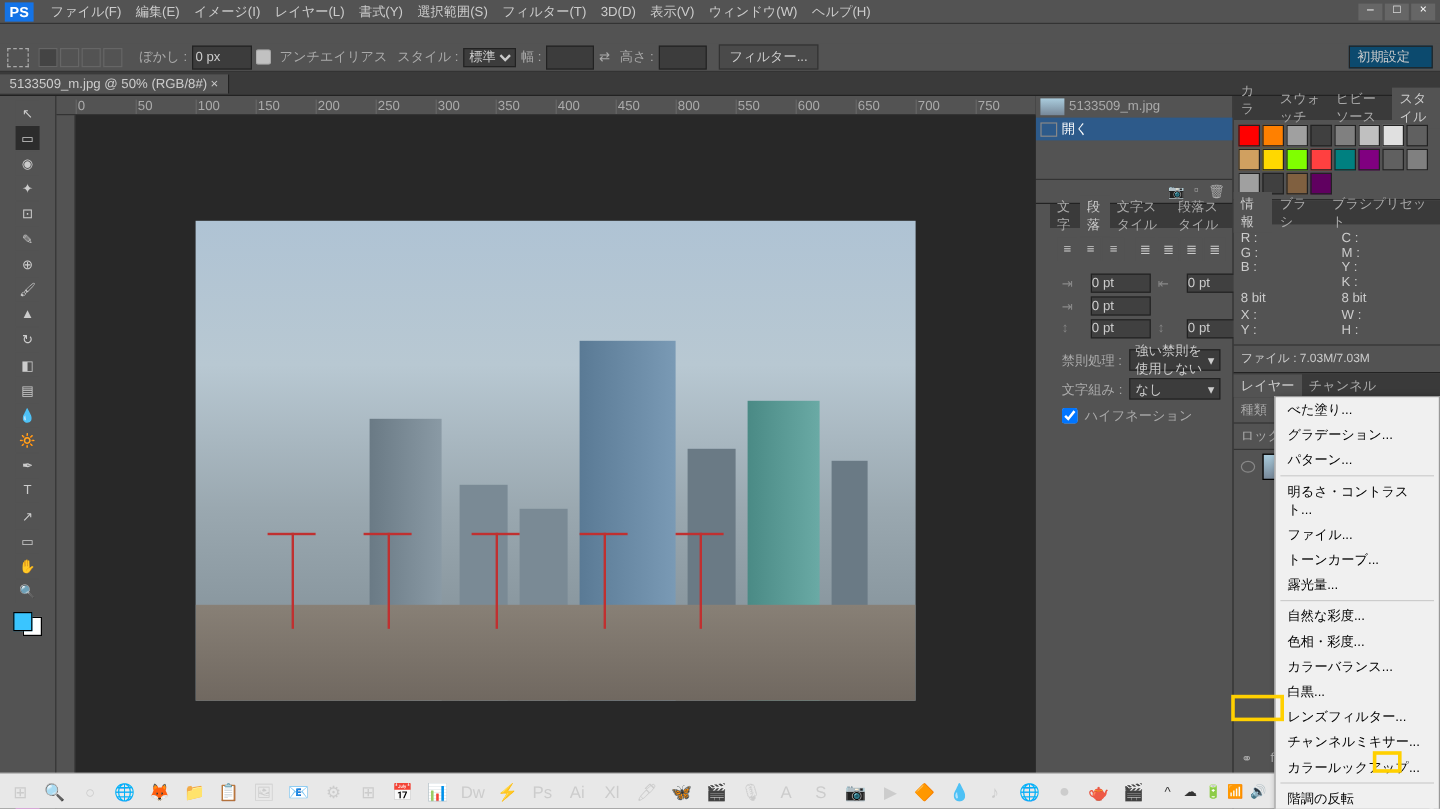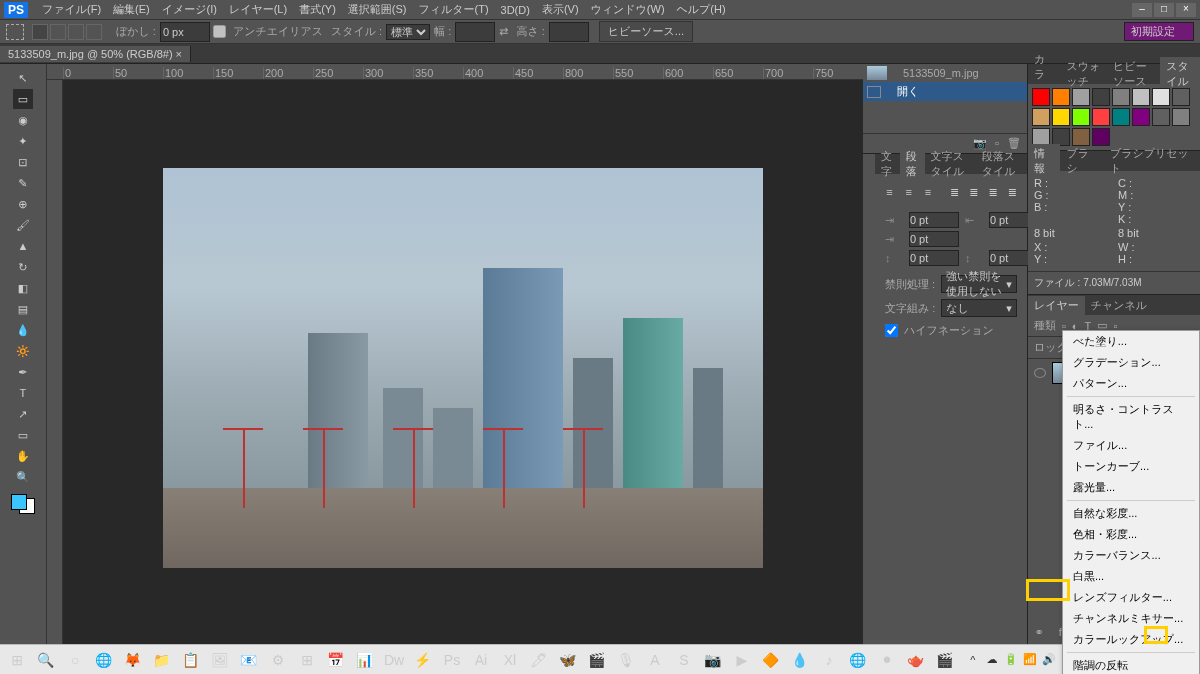--- a/index.html
+++ b/index.html
@@ -6,26 +6,26 @@
 body { background: #535353; color: #ccc; width: 1200px; height: 674px; overflow: hidden; position: relative; }
 
 
 .menubar { background: #535353; height: 20px; display: flex; align-items: center; padding: 0 4px; border-bottom: 1px solid #333; }
 .ps-logo { background: #1473e6; color: #fff; padding: 1px 4px; font-weight: bold; margin-right: 8px; font-size: 12px; }
 .menu-item { color: #ccc; padding: 2px 6px; cursor: pointer; }
 .win-controls { margin-left: auto; display: flex; gap: 2px; }
 .win-btn { width: 20px; height: 14px; background: #666; color: #fff; text-align: center; line-height: 12px; font-size: 10px; cursor: pointer; }
 
 
-.optionsbar { background: #535353; height: 24px; display: flex; align-items: center; padding: 0 6px; border-bottom: 1px solid #333; font-size: 10px; }
+.optionsbar { background: #535353; height: 24px; display: flex; align-items: center; padding: 0 6px; border-bottom: 1px solid #333; font-size: 10px; margin-top: 16px; }
 .opt-label { margin: 0 4px; color: #aaa; }
 .opt-input { background: #3c3c3c; border: 1px solid #222; color: #ccc; width: 50px; height: 20px; padding: 0 2px; }
 .opt-check { margin: 0 3px; }
 .opt-select { background: #3c3c3c; border: 1px solid #222; color: #ccc; height: 16px; }
-.workspace-sel { margin-left: auto; background: #701a75; border: 1px solid #222; color: #ccc; padding: 1px 18px 1px 6px; }
+.workspace-sel { margin-left: auto; background: #0c4a6e; border: 1px solid #222; color: #ccc; padding: 1px 18px 1px 6px; }
 
 
 .doctab-row { background: #3a3a3a; height: 20px; display: flex; align-items: center; border-bottom: 1px solid #222; }
 .doctab { background: #535353; padding: 2px 8px; font-size: 10px; color: #ccc; border-right: 1px solid #222; }
 
 
 .main { display: flex; height: 610px; }
 .toolbox { width: 50px; background: #535353; display: flex; flex-direction: column; align-items: center; padding-top: 4px; gap: 1px; border-right: 1px solid #333; }
 .tool { width: 20px; height: 20px; background: #535353; display: flex; align-items: center; justify-content: center; color: #ccc; cursor: pointer; }
 .tool.active { background: #2c2c2c; }
@@ -62,21 +62,21 @@
 
 .right-panels { width: 360px; display: flex; background: #3f3f3f; }
 .col1 { width: 165px; display: flex; flex-direction: column; border-right: 1px solid #222; }
 .col2 { flex: 1; display: flex; flex-direction: column; }
 .panel { background: #535353; margin: 0; border-bottom: 1px solid #222; }
 .panel-tabs { background: #3a3a3a; height: 20px; display: flex; align-items: center; font-size: 10px; }
 .ptab { padding: 2px 6px; color: #aaa; cursor: pointer; }
 .ptab.active { background: #535353; color: #ccc; }
 .panel-body { padding: 4px; font-size: 10px; color: #aaa; }
 
-.history-row { display: flex; align-items: center; padding: 2px 4px; gap: 16px; }
+.history-row { display: flex; align-items: center; padding: 2px 4px; gap: 4px; }
 .history-row.sel { background: #2d5a8a; color: #fff; }
 .hist-thumb { width: 20px; height: 14px; background: linear-gradient(#acd, #789); }
 .hist-icon { width: 14px; height: 12px; border: 1px solid #888; }
 
 .para-grid { display: grid; grid-template-columns: 18px 50px 18px 50px; gap: 3px 6px; padding: 6px; align-items: center; }
 .para-grid .pi { width: 14px; height: 12px; color:#888;}
 .para-grid input { width: 50px; background: #404040; border: 1px solid #222; color: #ccc; height: 16px; }
 .para-row { display: flex; align-items: center; padding: 3px 6px; gap: 6px; }
 .para-sel { flex: 1; background: #3c3c3c; border: 1px solid #222; color: #ccc; height: 18px; padding: 0 4px; display:flex; align-items:center; justify-content:space-between;}
 
@@ -144,21 +144,21 @@
   <input class="opt-input" value="0 px" style="">
   <input type="checkbox" class="opt-check" disabled="" style="">
   <span class="opt-label">アンチエイリアス</span>
   <span class="opt-label">スタイル :</span>
   <select class="opt-select"><option>標準</option></select>
   <span class="opt-label">幅 :</span>
   <input class="opt-input" disabled="" style="width: 40px;">
   <span class="opt-label">⇄</span>
   <span class="opt-label">高さ :</span>
   <input class="opt-input" disabled="" style="width: 40px;">
-  <button class="opt-label" style="background:#4a4a4a;border:1px solid #333;color:#ccc;padding:2px 8px;margin-left:10px;">ヒビーソース...</button>
+  <button class="opt-label" style="background:#4a4a4a;border:1px solid #333;color:#ccc;padding:2px 8px;margin-left:10px;">フィルター...</button>
   <div class="workspace-sel"><span>初期設定</span></div>
 </div>
 
 <div class="doctab-row">
   <div class="doctab"><span>5133509_m.jpg @ 50% (RGB/8#)</span> <span>×</span></div>
 </div>
 
 <div class="main">
 
   <div class="toolbox">

